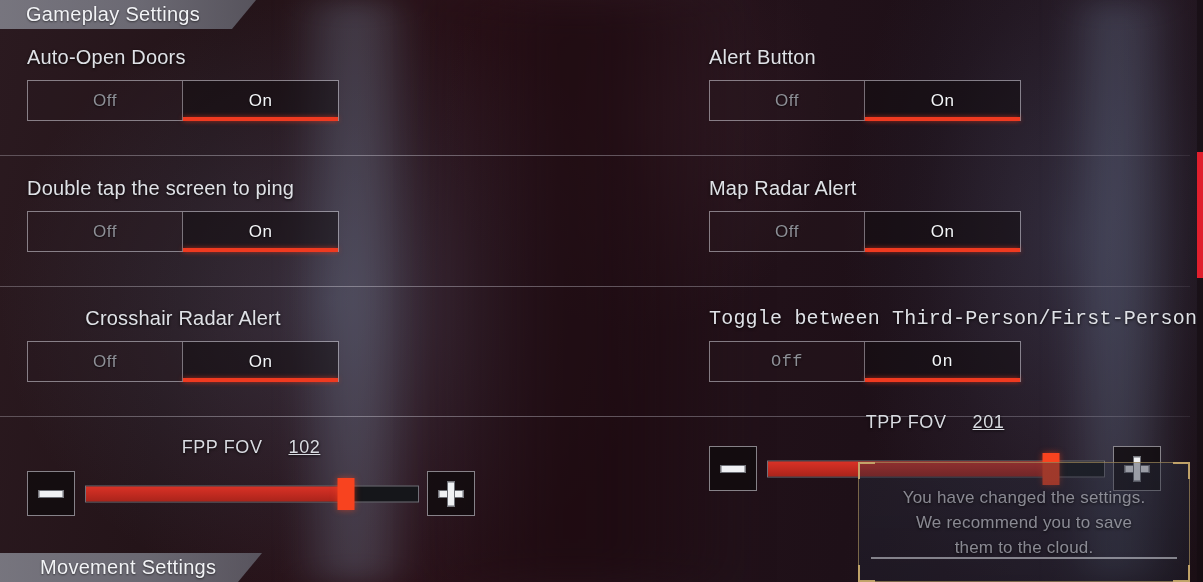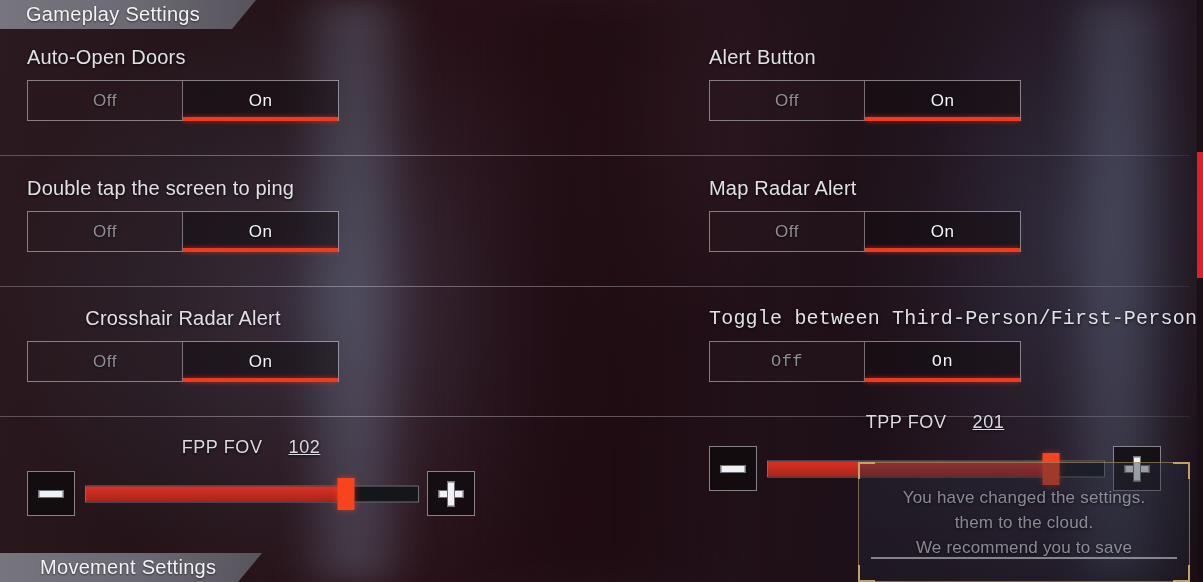--- a/index.html
+++ b/index.html
@@ -384,22 +384,22 @@
       </div>
     </div>
   </div>
 
   <div id="toast">
     <span class="corner tl"></span>
     <span class="corner tr"></span>
     <span class="corner bl"></span>
     <span class="corner br"></span>
     <div class="toast-text">You have changed the settings.</div>
+    <div class="toast-text">We recommend you to save</div>
     <div class="toast-text">them to the cloud.</div>
-    <div class="toast-text">We recommend you to save</div>
     <div class="toast-rule"></div>
   </div>
 
   <div class="section-tab" id="tab-movement">
     <span class="tab-label">Movement Settings</span>
   </div>
 
   <div id="scroll-track"></div>
   <div id="scroll-thumb"></div>
 

